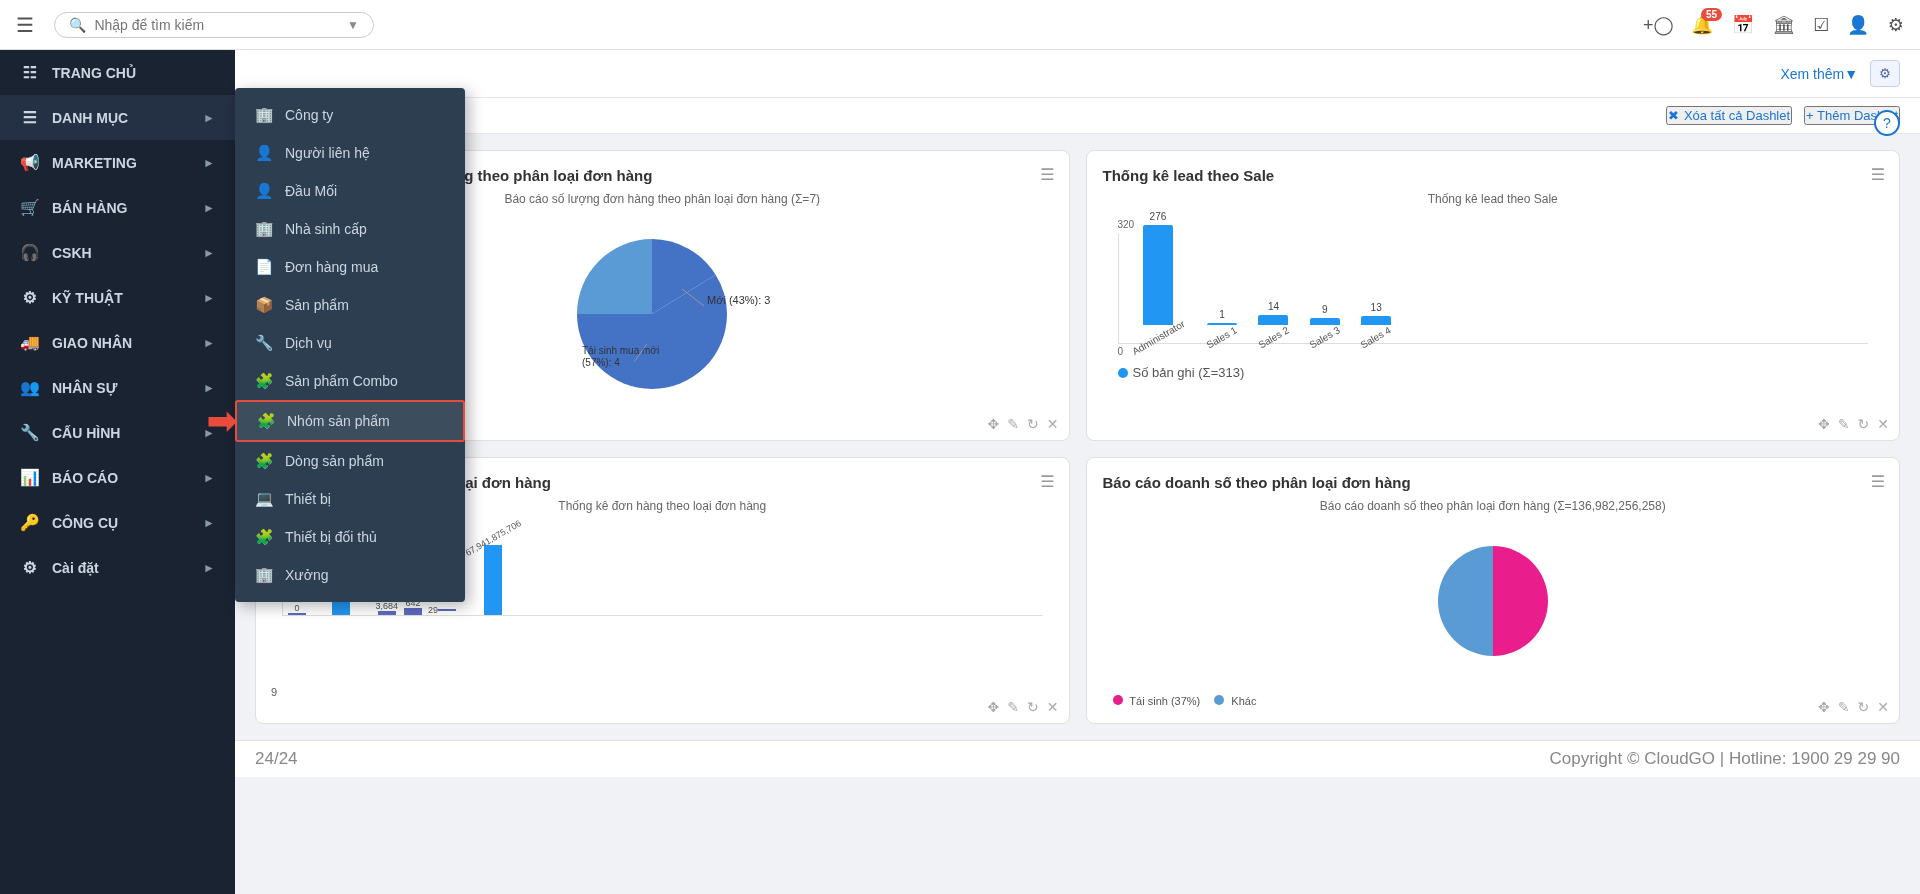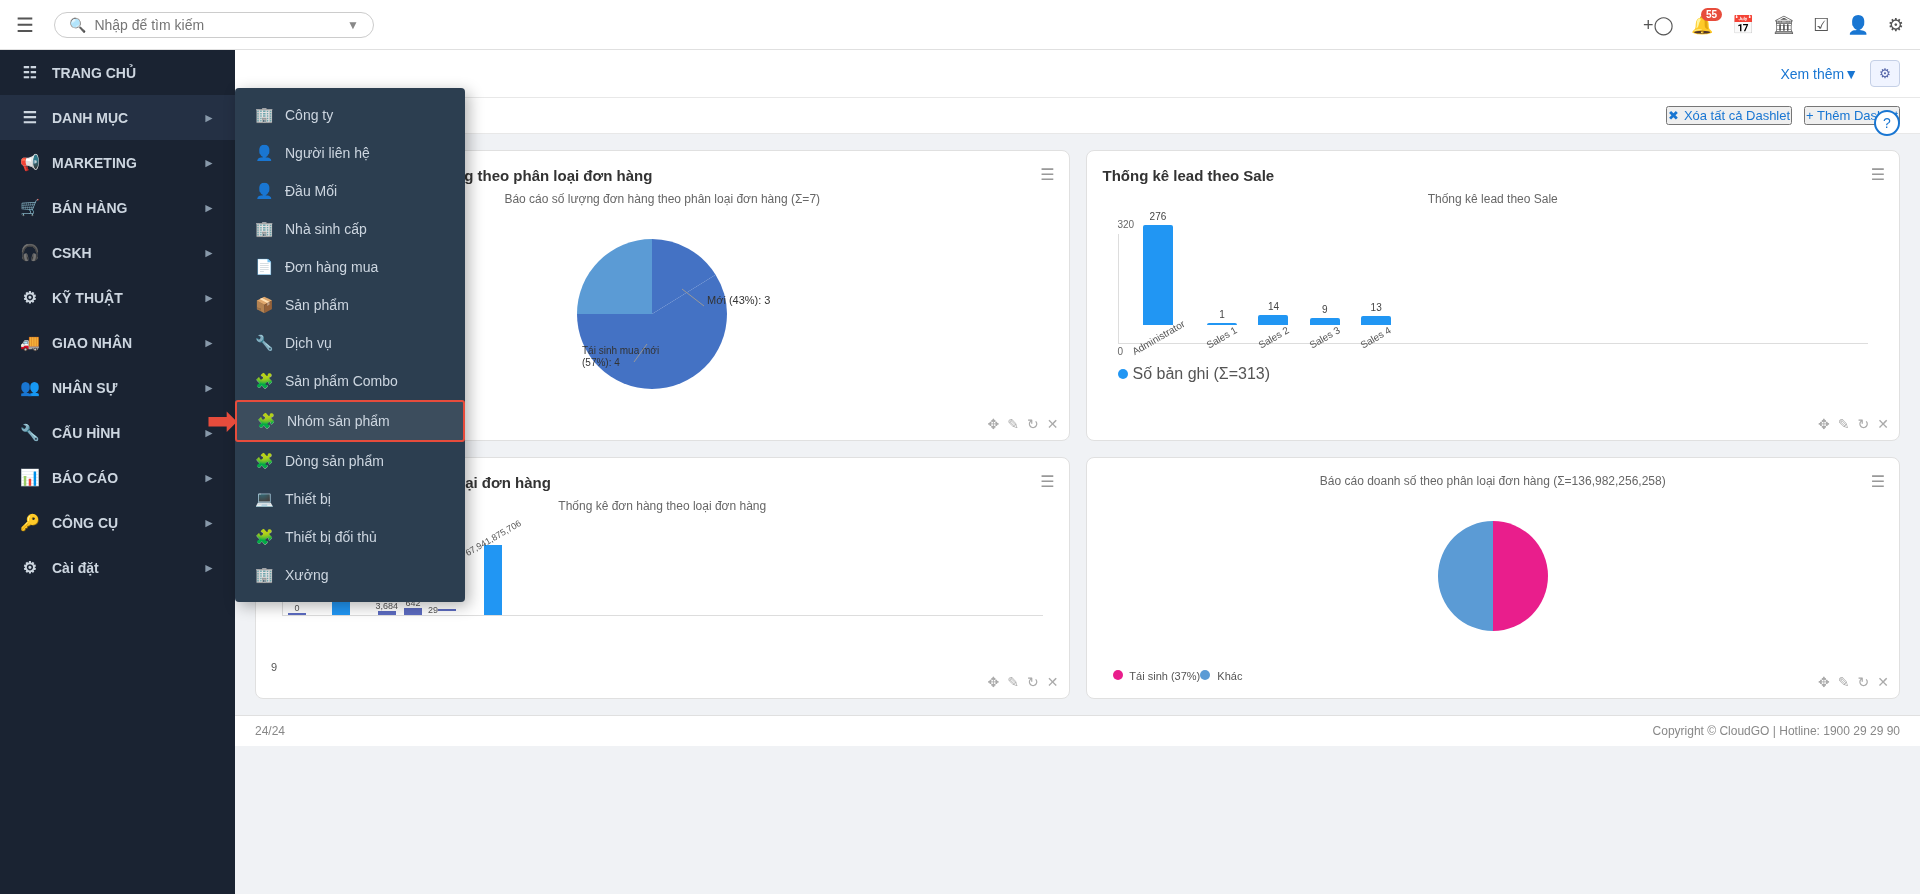--- a/index.html
+++ b/index.html
@@ -100,33 +100,33 @@
       position: absolute; bottom: 8px; right: 10px; display: flex; gap: 8px; color: #aaa; font-size: 14px;
     }
     .dashlet-footer span { cursor: pointer; }
 
     
     .pie-container { display: flex; justify-content: center; align-items: center; padding: 10px 0 20px; position: relative; }
     .bar-group { display: flex; flex-direction: column; align-items: center; gap: 3px; }
     .bar { background: #2196f3; border-radius: 2px 2px 0 0; width: 30px; }
     .bar-value { font-size: 10px; color: #444; }
     .bar-label { font-size: 10px; color: #555; transform: rotate(-30deg); margin-top: 4px; white-space: nowrap; }
-    .chart-legend { font-size: 16px; color: #555; display: flex; align-items: center; gap: 5px; margin-top: 8px; }
+    .chart-legend { font-size: 13px; color: #555; display: flex; align-items: center; gap: 5px; margin-top: 8px; }
     .legend-dot { width: 10px; height: 10px; border-radius: 50%; background: #2196f3; display: inline-block; }
 
     
     .red-arrow {
       position: absolute; left: -30px; top: 50%; transform: translateY(-50%);
       color: #e74c3c; font-size: 36px; font-weight: bold;
     }
 
     
     .page-footer {
       background: #fff; border-top: 1px solid #e0e0e0; padding: 8px 20px;
-      display: flex; align-items: center; justify-content: space-between; font-size: 12px; color: #888; gap: 29px;
+      display: flex; align-items: center; justify-content: space-between; font-size: 17px; color: #888; gap: 29px;
     }
     .footer-copyright { color: #888; }
 
     
     .help-circle {
       position: absolute; right: 20px; top: 60px; width: 26px; height: 26px;
       border-radius: 50%; border: 2px solid #1976d2; color: #1976d2; font-size: 14px;
       display: flex; align-items: center; justify-content: center; cursor: pointer; background: #fff;
     }
   </style>
@@ -412,32 +412,33 @@
         <div style="position:absolute;bottom:25px;left:15px;font-size:11px;color:#555;">9</div>
         <div class="dashlet-footer">
           <span>✥</span>
           <span>✎</span>
           <span>↻</span>
           <span>✕</span>
         </div>
       </div>
 
       <div class="dashlet-card">
+        <div class="dashlet-title">Báo cáo doanh số theo phân loại đơn hàng</div>
         <span class="dashlet-menu">☰</span>
         <div class="dashlet-subtitle">Báo cáo doanh số theo phân loại đơn hàng (Σ=136,982,256,258)</div>
         <div class="pie-container">
           <svg width="160" height="140" viewBox="0 0 160 140">
             <g transform="translate(80,70)">
               <path d="M0,0 L0,-55 A55,55 0 0,1 55,0 Z" fill="#e91e8c"></path>
               <path d="M0,0 L55,0 A55,55 0 0,1 0,55 Z" fill="#e91e8c"></path>
               <path d="M0,0 L0,55 A55,55 0 1,1 0,-55 Z" fill="#5b9bd5"></path>
             </g>
           </svg>
         </div>
-        <div style="font-size:11px;color:#555;margin-top:4px;display:flex;flex-wrap:wrap;padding:0 10px;">
+        <div style="font-size:11px;color:#555;margin-top:4px;display:flex;gap:14px;flex-wrap:wrap;padding:0 10px;">
           <span>
             <span style="display:inline-block;width:10px;height:10px;border-radius:50%;background:#e91e8c;margin-right:4px;"></span>
             Tái sinh (37%)
           </span>
           <span>
             <span style="display:inline-block;width:10px;height:10px;border-radius:50%;background:#5b9bd5;margin-right:4px;"></span>
             Khác
           </span>
         </div>
         <div class="dashlet-footer">

